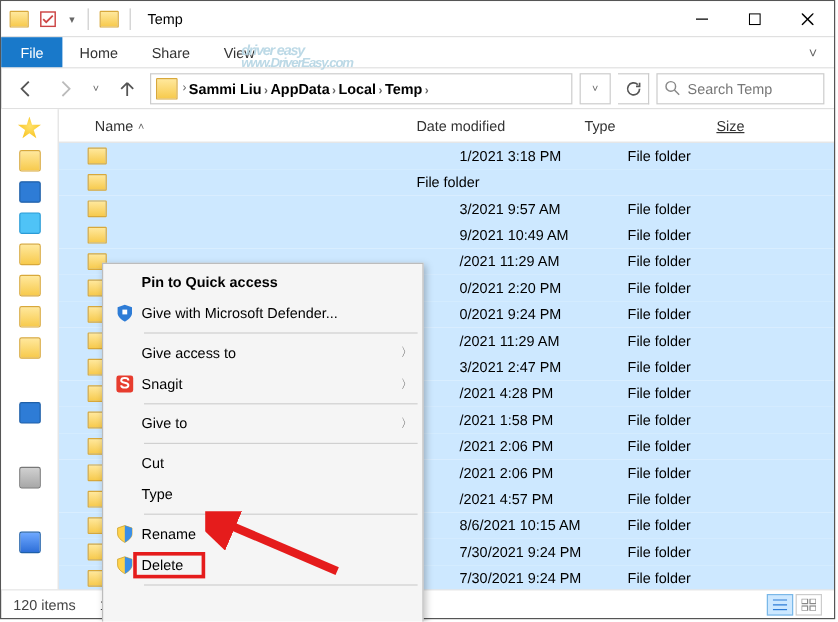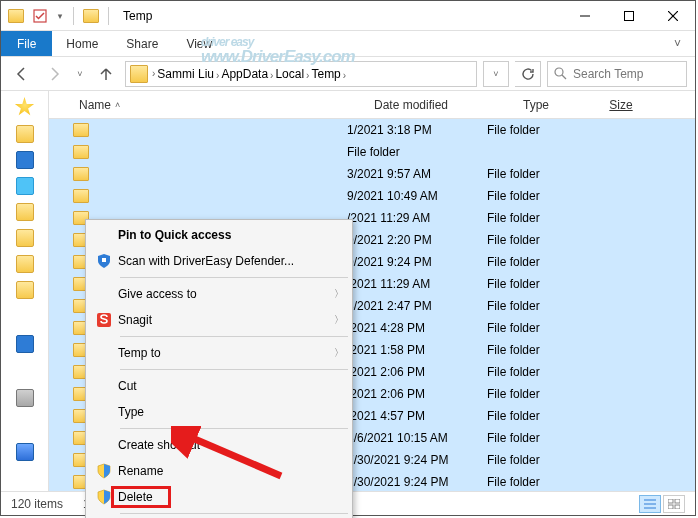--- a/index.html
+++ b/index.html
@@ -19,51 +19,51 @@
   .tabrow { height: 26px; display: flex; align-items: stretch; border-bottom: 1px solid #e0e0e0; }
   .file-tab { background: #1979ca; color: #fff; padding: 0 16px; display: flex; align-items: center; font-size: 12px; }
   .tab { padding: 0 14px; display: flex; align-items: center; color: #333; }
 
   
   .navbar { height: 34px; display: flex; align-items: center; gap: 6px; padding: 4px 8px; border-bottom: 1px solid #e0e0e0; }
   .nav-arrow { width: 26px; height: 26px; display: flex; align-items: center; justify-content: center; color: #555; border-radius: 2px; }
   .nav-arrow.disabled { color: #bbb; }
   .breadcrumb { flex: 1; height: 26px; border: 1px solid #ccc; display: flex; align-items: center; padding: 0 4px; gap: 2px; overflow: hidden; }
   .breadcrumb .bc-icon { width: 18px; height: 18px; background: linear-gradient(#ffe89c,#f7ca4d); border: 1px solid #d8a83a; border-radius: 1px; margin-right: 2px; }
-  .bc-seg { display: flex; align-items: flex-end; gap: 2px; }
+  .bc-seg { display: flex; align-items: flex-end; gap: 2px; font-weight: bold; }
   .bc-sep { color: #666; font-size: 10px; }
   .refresh-btn { width: 26px; height: 26px; border: 1px solid #ccc; border-left: none; display: flex; align-items: center; justify-content: center; }
   .searchbox { width: 140px; height: 26px; border: 1px solid #ccc; display: flex; align-items: center; padding: 0 6px; color: #777; gap: 6px; }
 
   
   .body { display: flex; height: calc(100% - 30px - 26px - 34px - 24px); position: relative; }
   .sidebar { width: 48px; border-right: 1px solid #e0e0e0; background: #fff; display: flex; flex-direction: column; align-items: center; padding-top: 6px; gap: 8px; overflow: hidden; }
   .sidebar-icon { width: 18px; height: 18px; border-radius: 2px; }
   .ico-star { background: radial-gradient(circle at 50% 40%, #ffe16b, #f5b700); clip-path: polygon(50% 0,61% 35%,98% 35%,68% 57%,79% 91%,50% 70%,21% 91%,32% 57%,2% 35%,39% 35%); width: 20px; height: 20px; }
   .ico-blue { background: #2e7cd6; border: 1px solid #1e5fa8; }
   .ico-cyan { background: #4fc3f7; border: 1px solid #2a9bd6; }
   .ico-folder { background: linear-gradient(#ffe89c,#f7ca4d); border: 1px solid #d8a83a; }
   .ico-drive { background: linear-gradient(#d0d0d0,#a8a8a8); border: 1px solid #777; }
   .ico-network { background: linear-gradient(#6ea8ff,#2e6fd8); border: 1px solid #1e5fa8; }
 
   .main { flex: 1; display: flex; flex-direction: column; overflow: hidden; }
   .columns-header { height: 28px; display: flex; align-items: center; border-bottom: 1px solid #e0e0e0; color: #333; padding-left: 24px; }
-  .columns-header > div { padding: 0 6px; text-align: center; }
+  .columns-header > div { padding: 0 6px; }
   .col-name { width: 268px; display:flex; align-items:center; gap:4px;}
   .col-date { width: 140px; }
   .col-type { width: 110px; }
   .col-size { width: 60px; text-decoration: underline; }
   .sort-arrow { font-size: 9px; color: #666; }
 
   .filelist { flex: 1; overflow: hidden; position: relative; }
   .row { height: 22px; display: flex; align-items: center; padding-left: 24px; }
   .row.selected { background: #cde8ff; }
   .row .icon { width: 16px; height: 14px; background: linear-gradient(#ffe89c,#f7ca4d); border: 1px solid #d8a83a; border-radius: 1px; margin-right: 6px; }
   .row .name { width: 246px; white-space: nowrap; overflow: hidden; text-overflow: ellipsis; }
-  .row .date { width: 140px; padding-left: 6px;}
+  .row .date { width: 140px; padding-left: 6px; margin-left: 36px;}
   .row .type { width: 110px; padding-left: 6px;}
 
   
   .ctxmenu { position: absolute; left: 84px; top: 128px; width: 268px; background: #f5f5f5; border: 1px solid #bcbcbc; box-shadow: 2px 2px 6px rgba(0,0,0,0.25); z-index: 50; padding: 2px 0; }
   .ctxitem { height: 26px; display: flex; align-items: center; padding: 0 8px 0 4px; position: relative; }
   .ctxitem .ctxicon { width: 28px; height: 20px; display: flex; align-items: center; justify-content: center; }
   .ctxitem .ctxlabel { flex: 1; }
   .ctxitem .submenu-arrow { color: #555; font-size: 10px; }
   .ctxitem.bold .ctxlabel { font-weight: 600; }
   .ctxsep { height: 1px; background: #d0d0d0; margin: 3px 4px 3px 34px; }
@@ -74,21 +74,21 @@
 
   
   .statusbar { height: 24px; border-top: 1px solid #e0e0e0; display: flex; align-items: center; padding: 0 10px; gap: 20px; color: #444; font-size: 12px; }
   .statusbar .spacer { flex: 1; }
   .view-toggle { display: flex; gap: 2px; }
   .view-toggle > div { width: 22px; height: 18px; border: 1px solid #ccc; display: flex; align-items: center; justify-content: center; }
   .view-toggle > div.active { background: #cde8ff; border-color: #7ab8e8; }
 
   
   .watermark { position: absolute; left: 200px; top: 23px; font-size: 28px; color: #bcd9e6; font-style: italic; font-weight: 600; pointer-events: none; line-height: 0.9; z-index: 1; letter-spacing: -1px;}
-  .watermark .sub { font-size: 17px; display:block; }
+  .watermark .sub { font-size: 11px; display:block; }
 
   
   .red-arrow { position: absolute; left: 170px; top: 335px; z-index: 60; pointer-events: none; }
 </style>
 </head>
 <body>
 
 <div class="window">
 
   <div class="watermark">
@@ -335,21 +335,21 @@
     <div class="ctxlabel">Pin to Quick access</div>
 
     </div>
         <div class="ctxitem">
           <div class="ctxicon">
             <svg class="shield-svg" viewBox="0 0 16 16">
               <path d="M8 1 L14 3 V8 C14 12 8 15 8 15 C8 15 2 12 2 8 V3 Z" fill="#2e7cd6"></path>
               <rect x="6" y="5" width="4" height="4" fill="#fff"></rect>
             </svg>
           </div>
-    <div class="ctxlabel">Scan with DriverEasy Defender...</div>
+    <div class="ctxlabel">Give with Microsoft Defender...</div>
 
     </div>
         <div class="ctxsep"></div>
         <div class="ctxitem">
           <div class="ctxicon"></div>
     <div class="ctxlabel">Give access to</div>
     <div class="submenu-arrow">〉</div>
     </div>
         <div class="ctxitem">
           <div class="ctxicon">
@@ -357,40 +357,35 @@
               <rect x="1" y="1" width="14" height="14" rx="2" fill="#e73c2e"></rect>
               <path d="M11 5c0-1-1-2-3-2s-3 1-3 2 1 1.6 3 2 3 1 3 2-1 2-3 2-3-1-3-2" fill="none" stroke="#fff" stroke-width="1.6"></path>
             </svg>
           </div>
     <div class="ctxlabel">Snagit</div>
     <div class="submenu-arrow">〉</div>
     </div>
         <div class="ctxsep"></div>
         <div class="ctxitem">
           <div class="ctxicon"></div>
-    <div class="ctxlabel">Temp to</div>
+    <div class="ctxlabel">Give to</div>
     <div class="submenu-arrow">〉</div>
     </div>
         <div class="ctxsep"></div>
         <div class="ctxitem">
           <div class="ctxicon"></div>
     <div class="ctxlabel">Cut</div>
 
     </div>
         <div class="ctxitem">
           <div class="ctxicon"></div>
     <div class="ctxlabel">Type</div>
 
     </div>
         <div class="ctxsep"></div>
-        <div class="ctxitem">
-          <div class="ctxicon"></div>
-    <div class="ctxlabel">Create shortcut</div>
-
-    </div>
         <div class="ctxitem">
           <div class="ctxicon">
             <svg class="shield-svg" viewBox="0 0 16 16">
               <path d="M8 1 L14 3 V8 C14 12 8 15 8 15 C8 15 2 12 2 8 V3 Z" fill="#ffd34d" stroke="#c89a1a" stroke-width="0.6"></path>
               <path d="M8 1 L14 3 V8 C14 12 8 15 8 15 V1 Z" fill="#3a8ee6"></path>
             </svg>
           </div>
     <div class="ctxlabel">Rename</div>
 
     </div>

